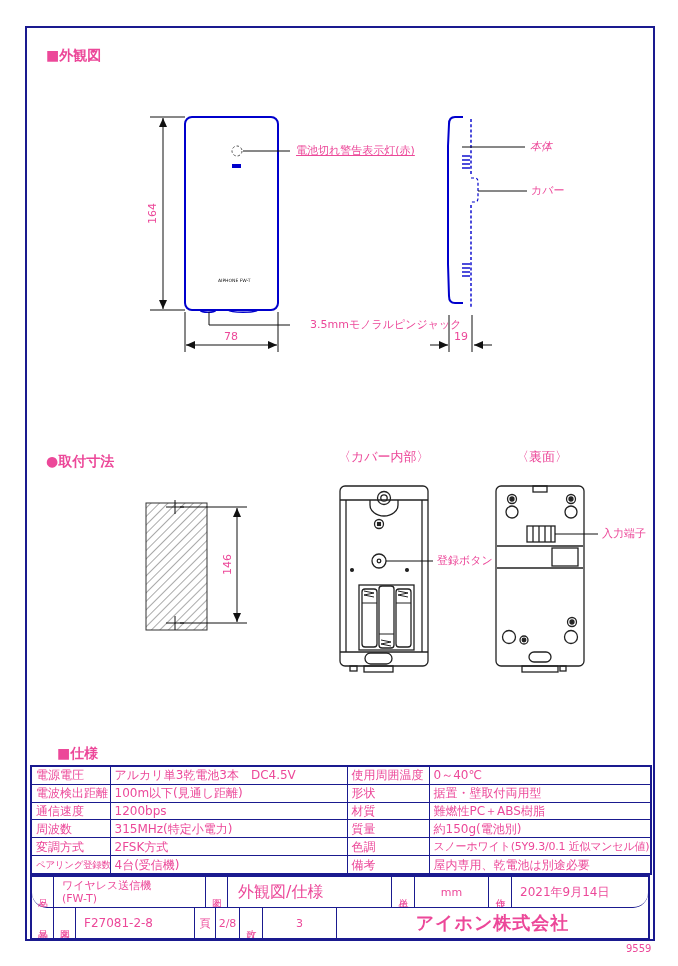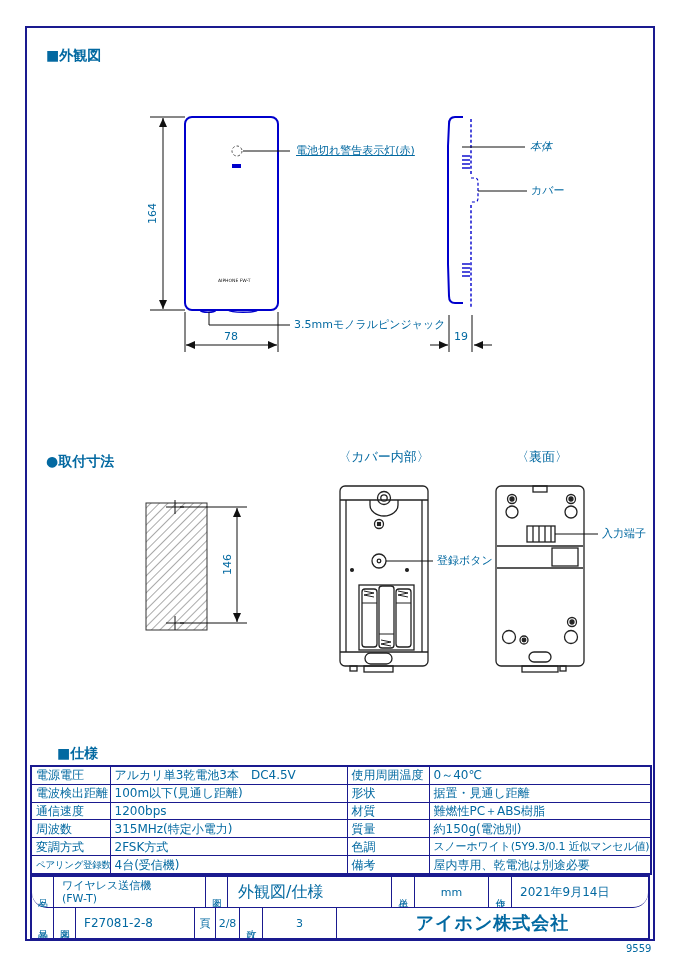--- a/index.html
+++ b/index.html
@@ -1,17 +1,17 @@
 <!DOCTYPE html>
 <html><head>
 <meta charset="utf-8">
 <style>
   html,body{margin:0;padding:0;background:#fff;}
   .sheet{position:relative;width:678px;height:966px;background:#fff;overflow:hidden;
-         font-family:"DejaVu Sans","Liberation Sans",sans-serif;color:#0369a1;}
+         font-family:"DejaVu Sans","Liberation Sans",sans-serif;color:#ec4899;}
   .frame{position:absolute;left:25px;top:26px;width:630px;height:915px;
          border:2px solid #1a1a8f;box-sizing:border-box;}
   svg.drawings{position:absolute;left:0;top:0;}
   .lbl{position:absolute;font-size:11px;white-space:nowrap;line-height:1.15;}
   .head{position:absolute;font-size:14px;font-weight:bold;white-space:nowrap;}
   .subhead{position:absolute;font-size:13px;white-space:nowrap;}
   .dim{position:absolute;font-size:11px;text-align:center;white-space:nowrap;}
   .rot{transform:rotate(-90deg);transform-origin:center;}
   
   table.spec{position:absolute;left:30px;top:765px;width:620px;height:110px;
@@ -191,26 +191,26 @@
       </g>
       <rect x="529" y="652" width="22" height="10" rx="5"></rect>
       <rect x="522" y="666" width="36" height="6"></rect>
       <rect x="560" y="666" width="6" height="5"></rect>
       <line x1="555" y1="534" x2="598" y2="534" stroke="#111" stroke-width="1"></line>
     </g>
   </svg>
 
   <div class="head" style="left:46px;top:47px;">■外観図</div>
   <div class="head" style="left:46px;top:453px;">●取付寸法</div>
-  <div class="subhead" style="left:338px;top:448px;width:92px;text-align:center;">〈カバー内部〉</div>
+  <div class="subhead" style="left:338px;top:448px;width:92px;">〈カバー内部〉</div>
   <div class="subhead" style="left:504px;top:448px;width:76px;text-align:center;">〈裏面〉</div>
   <div class="head" style="left:57px;top:745px;">■仕様</div>
 
   <div class="lbl" style="left:296px;top:145px;text-decoration:underline;">電池切れ警告表示灯(赤)</div>
-  <div class="lbl" style="left:294px;top:319px;">3.5mmモノラルピンジャック</div>
+  <div class="lbl" style="left:310px;top:319px;">3.5mmモノラルピンジャック</div>
   <div class="lbl" style="left:530px;top:141px;font-style:italic;">本体</div>
   <div class="lbl" style="left:531px;top:185px;">カバー</div>
   <div class="dim rot" style="left:140px;top:207px;width:24px;">164</div>
   <div class="dim" style="left:216px;top:330px;width:30px;">78</div>
   <div class="dim" style="left:448px;top:330px;width:26px;">19</div>
   <div class="dim rot" style="left:214px;top:558px;width:26px;">146</div>
   <div class="lbl" style="left:437px;top:555px;">登録ボタン</div>
   <div class="lbl" style="left:602px;top:528px;">入力端子</div>
 
   <table class="spec">
@@ -224,21 +224,21 @@
         <tr>
       <td>電源電圧</td>
       <td>アルカリ単3乾電池3本　DC4.5V</td>
       <td>使用周囲温度</td>
       <td>0～40℃</td>
     </tr>
     <tr>
       <td>電波検出距離</td>
       <td>100m以下(見通し距離)</td>
       <td>形状</td>
-      <td>据置・見通し距離</td>
+      <td>据置・壁取付両用型</td>
     </tr>
     <tr>
       <td>通信速度</td>
       <td>1200bps</td>
       <td>材質</td>
       <td>難燃性PC＋ABS樹脂</td>
     </tr>
     <tr>
       <td>周波数</td>
       <td>315MHz(特定小電力)</td>

